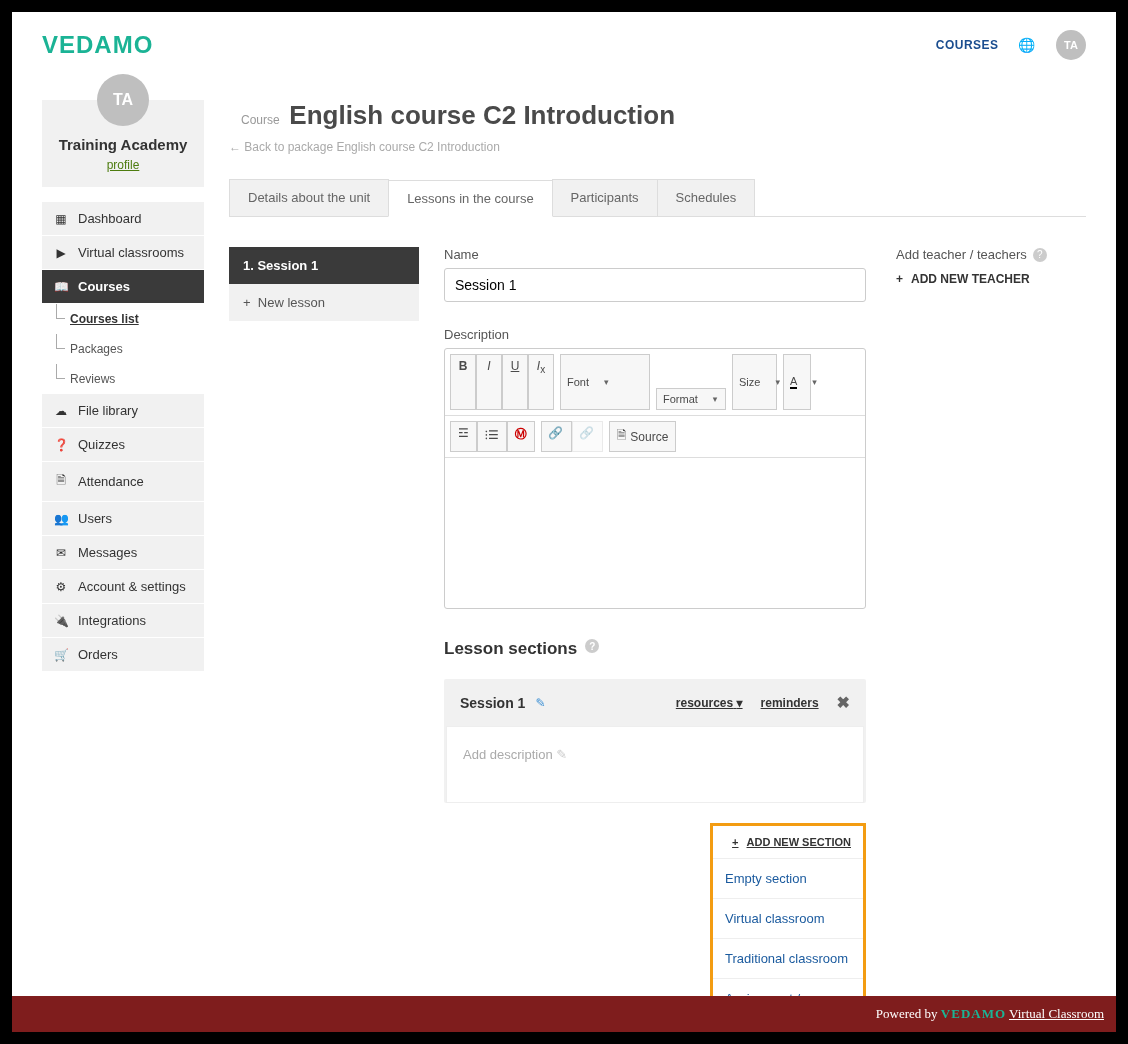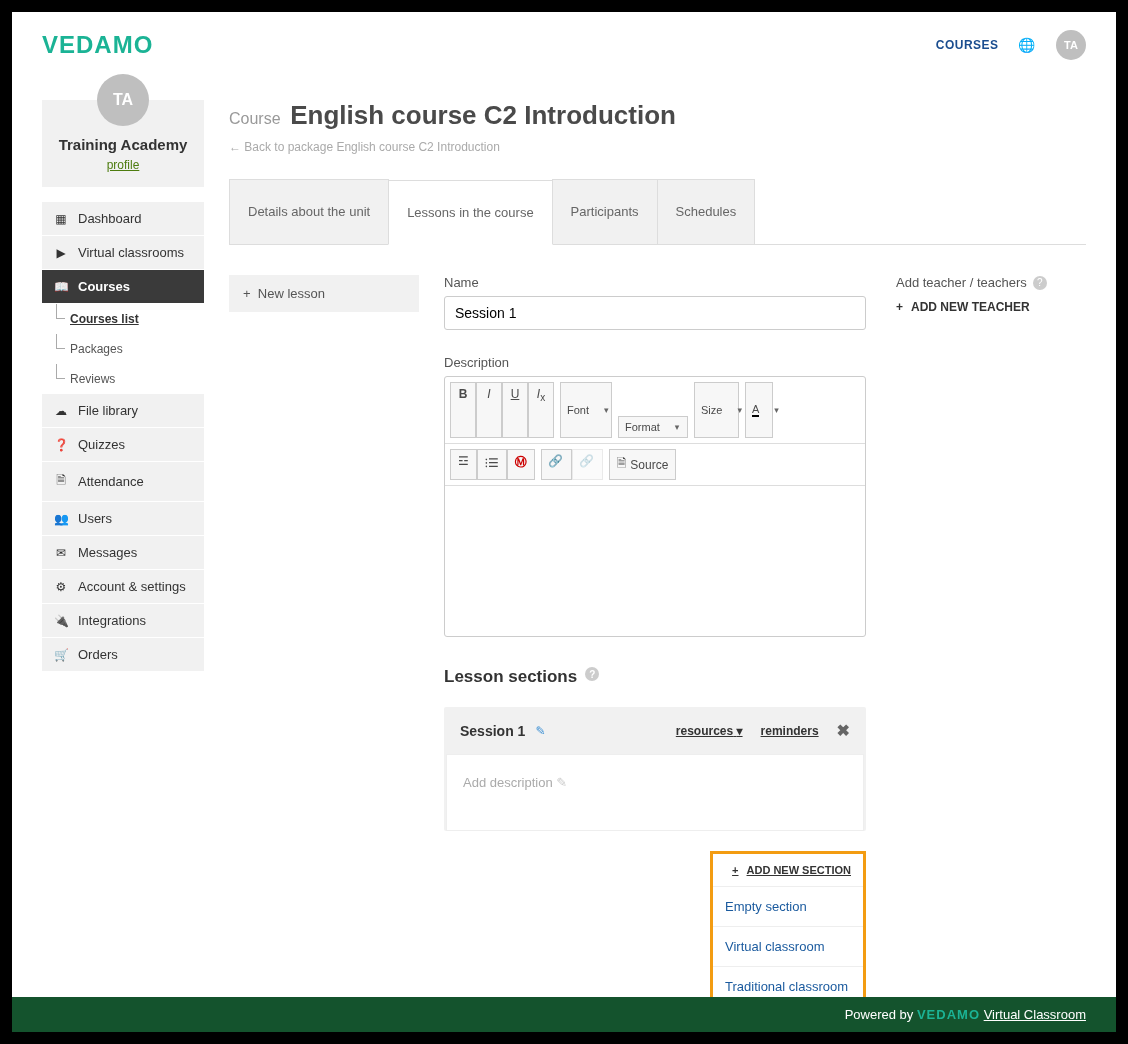--- a/index.html
+++ b/index.html
@@ -19,25 +19,25 @@
 .nav { }
 .nav-item { display: flex; align-items: center; gap: 10px; padding: 9px 12px; background: #f1f1f1; color: #333; font-size: 13px; border-bottom: 1px solid #fff; cursor: pointer; }
 .nav-item.active { background: #3a3a3a; color: #fff; font-weight: 700; }
 .nav-icon { width: 14px; text-align: center; font-size: 12px; }
 .sub-items { background: #fff; }
 .sub-item { padding: 8px 10px 8px 28px; font-size: 12px; color: #555; position: relative; cursor: pointer; }
 .sub-item::before { content: ''; position: absolute; left: 14px; top: 0; bottom: 50%; width: 8px; border-left: 1px solid #aaa; border-bottom: 1px solid #aaa; }
 .sub-item.active { text-decoration: underline; font-weight: 700; color: #333; }
 .content { flex: 1; min-width: 0; }
 .page-title-row { margin-bottom: 8px; }
-.course-label { color: #999; font-size: 16px; margin-right: 6px; }
+.course-label { color: #999; font-size: 12px; margin-right: 6px; margin-left: 12px; }
 .course-title { font-size: 26px; font-weight: 700; color: #4a4a4a; }
 .back-link { color: #aaa; font-size: 12px; margin-bottom: 25px; display: inline-block; cursor: pointer; }
 .tabs { display: flex; border-bottom: 1px solid #ddd; }
-.tab { padding: 24px 18px; background: #f1f1f1; border: 1px solid #ddd; border-bottom: none; margin-right: -1px; font-size: 13px; color: #666; cursor: pointer; }
+.tab { padding: 10px 18px; background: #f1f1f1; border: 1px solid #ddd; border-bottom: none; margin-right: -1px; font-size: 13px; color: #666; cursor: pointer; }
 .tab.active { background: #fff; border-bottom: 1px solid #fff; position: relative; top: 1px; }
 .lesson-layout { display: flex; gap: 25px; margin-top: 30px; }
 .lesson-list { width: 190px; flex-shrink: 0; }
 .lesson-item { padding: 11px 14px; font-size: 13px; cursor: pointer; }
 .lesson-item.active { background: #3a3a3a; color: #fff; font-weight: 700; }
 .lesson-item.new { background: #f1f1f1; color: #555; }
 .lesson-form { flex: 1; min-width: 0; display: flex; gap: 30px; }
 .form-col { flex: 1; min-width: 0; }
 .form-side { width: 190px; flex-shrink: 0; }
 .field-label { font-size: 13px; color: #555; margin-bottom: 6px; display: block; }
@@ -62,21 +62,21 @@
 .add-desc { color: #aaa; font-size: 13px; }
 .add-section-wrap { text-align: right; position: relative; margin-bottom: 30px; }
 .add-section-box { display: inline-block; border: 3px solid #f39c12; padding: 0; position: relative; }
 .add-section-btn { display: flex; align-items: center; gap: 8px; justify-content: flex-end; padding: 10px 12px; font-size: 11px; font-weight: 700; color: #333; text-decoration: underline; cursor: pointer; }
 .dropdown { background: #fff; border-top: 1px solid #eee; width: 150px; }
 .dropdown-item { padding: 12px 12px; font-size: 13px; color: #1a5a9e; text-align: left; border-bottom: 1px solid #eee; cursor: pointer; }
 .dropdown-item:last-child { border-bottom: none; }
 .form-actions { display: flex; gap: 10px; border-top: 1px solid #ddd; padding-top: 20px; }
 .side-label { font-size: 13px; color: #555; display: flex; align-items: center; gap: 6px; margin-bottom: 10px; }
 .add-teacher-btn { font-size: 12px; font-weight: 700; color: #333; cursor: pointer; display: flex; align-items: center; gap: 8px; }
-.footer { position: absolute; bottom: 0; left: 0; right: 0; background: #14532d; color: #fff; padding: 10px 30px; text-align: right; font-size: 13px; }
+.footer { position: absolute; bottom: 0; left: 0; right: 0; background: #7f1d1d; color: #fff; padding: 10px 12px; text-align: right; font-size: 13px; font-family: Liberation Serif, serif; }
 .footer-logo { color: #1bb395; font-weight: 800; letter-spacing: 1px; }
 .footer-link { color: #fff; text-decoration: underline; }
 </style>
 </head>
 <body>
 
 <div class="outer-frame">
   <div class="topbar">
     <div class="logo">VEDAMO</div>
     <div class="topbar-right">
@@ -155,38 +155,39 @@
 
       <div class="tabs">
         <div class="tab">Details about the unit</div>
         <div class="tab active">Lessons in the course</div>
         <div class="tab">Participants</div>
         <div class="tab">Schedules</div>
       </div>
 
       <div class="lesson-layout">
         <div class="lesson-list">
+          <div class="lesson-item active">1. Session 1</div>
           <div class="lesson-item new"><span>+ &nbsp;</span><span>New lesson</span></div>
         </div>
 
         <div class="lesson-form">
           <div class="form-col">
             <label class="field-label">Name</label>
             <input class="text-input" value="Session 1" style="">
 
             <label class="field-label">Description</label>
             <div class="editor">
               <div class="toolbar-row">
                 <div class="tool-group">
                   <div class="tool-btn"><b>B</b></div>
                   <div class="tool-btn"><i>I</i></div>
                   <div class="tool-btn"><u>U</u></div>
                   <div class="tool-btn"><i>I</i><sub>x</sub></div>
                 </div>
-                <div class="tool-select" style="width:52px;">
+                <div class="tool-select" style="width:90px;">
                     <span>Font</span>
                   </div>
                 <div class="tool-select" style="width:70px;margin-top:34px;">
                     <span>Format</span>
                   </div>
                 <div class="tool-select" style="width:45px;">
                     <span>Size</span>
                   </div>
                 <div class="tool-select" style="width:28px;">
                     <span style="border-bottom:2px solid #000;">A</span>

